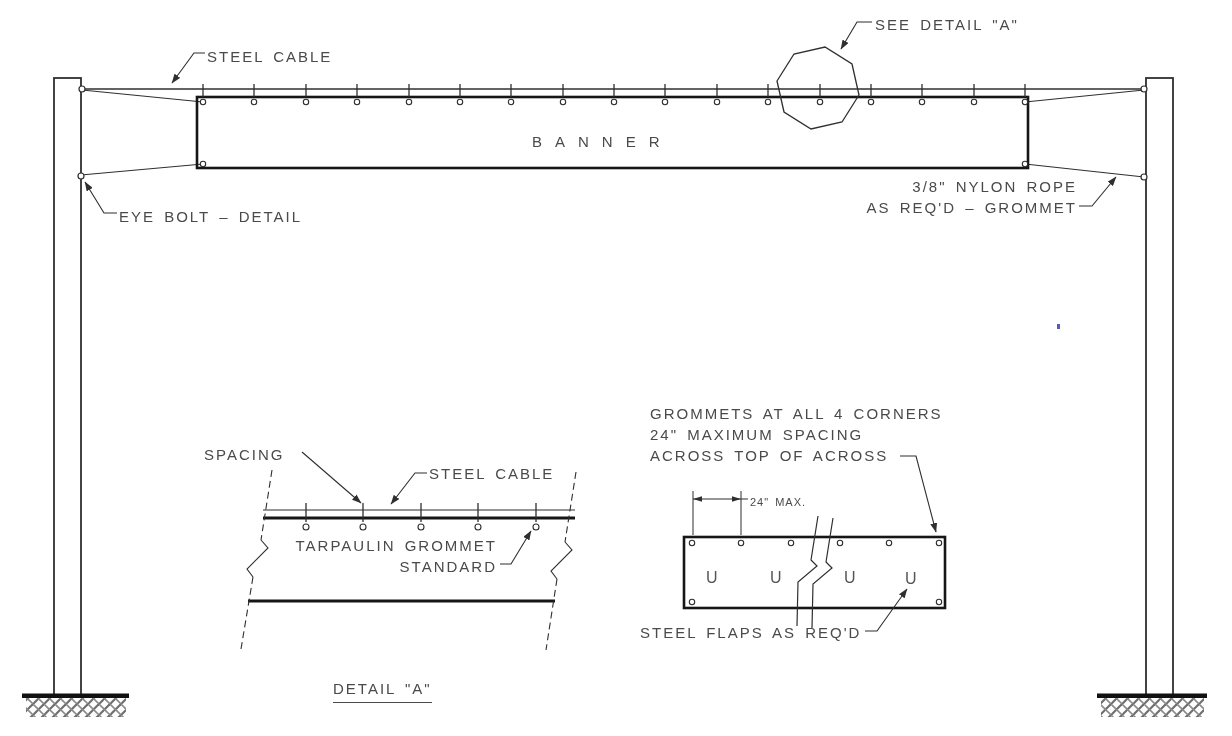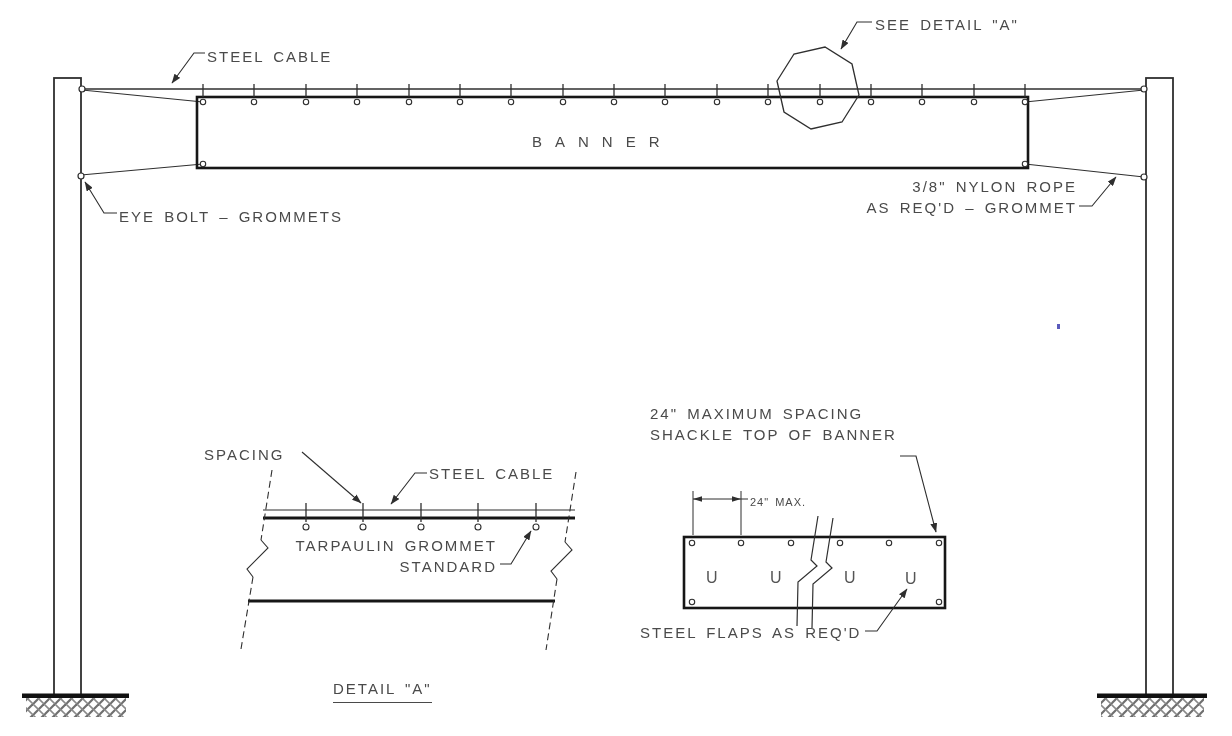--- a/index.html
+++ b/index.html
@@ -193,43 +193,44 @@
         <path d="M900,456 L916,456 L936,532" marker-end="url(#arw)"></path>
         <path d="M865,631 L877,631 L907,589" marker-end="url(#arw)"></path>
       </g>
     </g>
   </svg>
 
   <div class="lbl" style="left:207px;top:46px">STEEL CABLE</div>
 
   <div class="lbl" style="left:875px;top:14px">SEE DETAIL "A"</div>
 
-  <div class="lbl" style="left:119px;top:206px">EYE BOLT – GROMMETS</div>
+  <div class="lbl" style="left:119px;top:206px">EYE BOLT – DETAIL</div>
 
   <div class="lbl banner-word" style="left:532px;top:131px">BANNER</div>
 
   <div class="lbl right" style="right:155px;top:176px">
     <div>3/8" NYLON ROPE</div>
     <div>AS REQ'D – GROMMET</div>
   </div>
 
   <div class="lbl" style="left:204px;top:444px">SPACING</div>
 
   <div class="lbl" style="left:429px;top:463px">STEEL CABLE</div>
 
   <div class="lbl right" style="right:735px;top:535px">
     <div>TARPAULIN GROMMET</div>
     <div>STANDARD</div>
   </div>
 
   <div class="lbl title" style="left:333px;top:678px">DETAIL "A"</div>
 
   <div class="lbl" style="left:650px;top:403px">
+    <div>GROMMETS AT ALL 4 CORNERS</div>
     <div>24" MAXIMUM SPACING</div>
-    <div>SHACKLE TOP OF BANNER</div>
+    <div>ACROSS TOP OF ACROSS</div>
   </div>
 
   <div class="lbl small" style="left:750px;top:492px">24" MAX.</div>
 
   <span class="vent-u" style="left:706px;top:569px">U</span>
   <span class="vent-u" style="left:770px;top:569px">U</span>
   <span class="vent-u" style="left:844px;top:569px">U</span>
   <span class="vent-u" style="left:905px;top:570px">U</span>
 
   <div class="lbl" style="left:640px;top:622px">STEEL FLAPS AS REQ'D</div>

